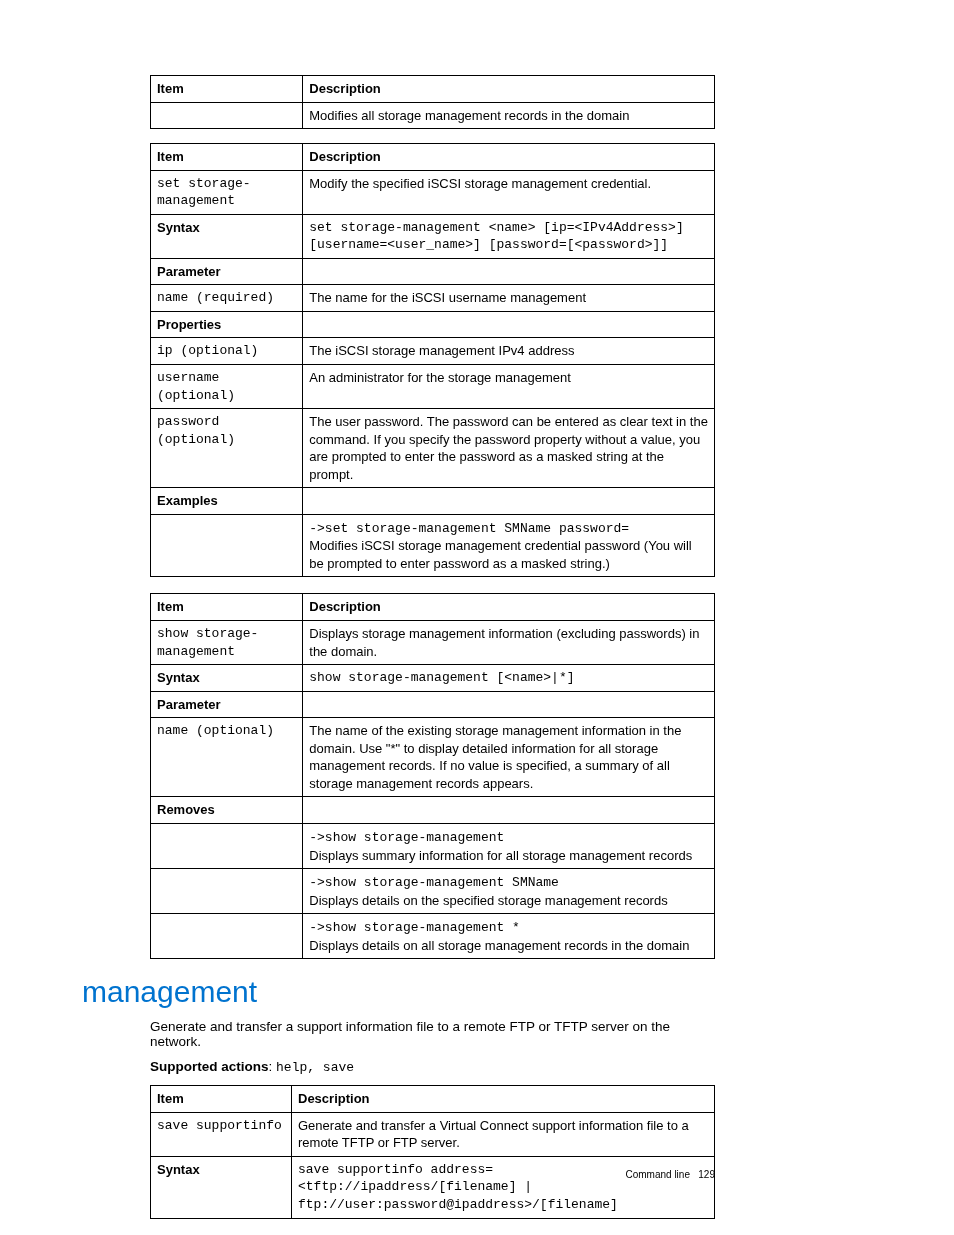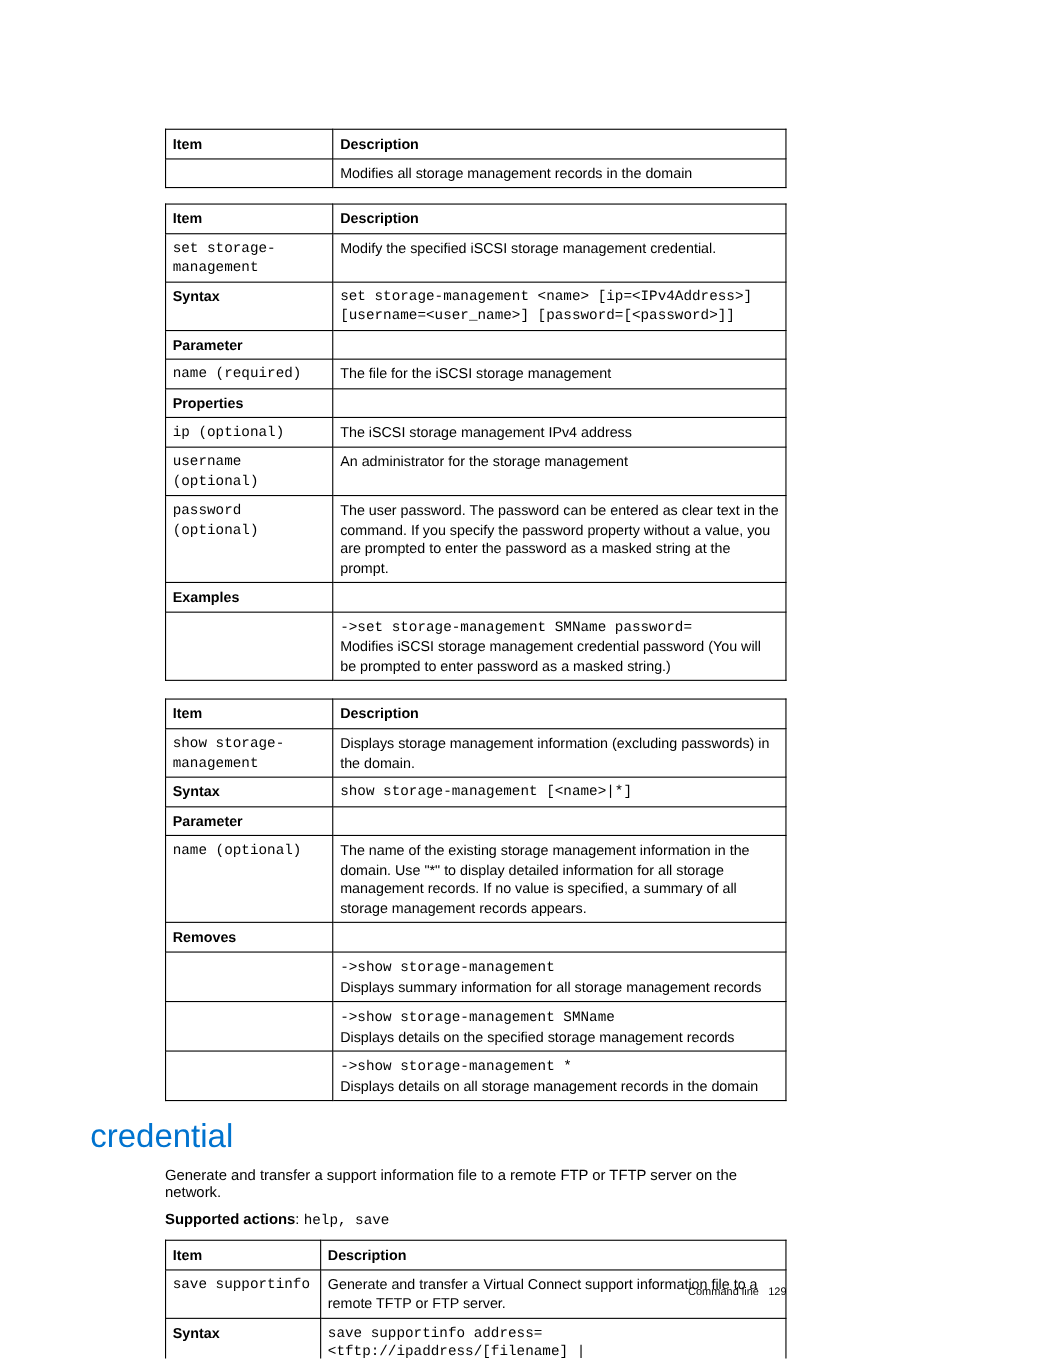--- a/index.html
+++ b/index.html
@@ -8,21 +8,21 @@
     font-family: Arial, Helvetica, sans-serif;
     font-size: 13px;
     color: #000;
     background: #fff;
   }
   .page {
     width: 810px;
     height: 1235px;
     position: relative;
     box-sizing: border-box;
-    padding: 117px 95px 60px 150px;
+    padding: 75px 95px 60px 150px;
   }
   table {
     border-collapse: collapse;
     width: 100%;
     margin-bottom: 16px;
   }
   table.tight { margin-bottom: 14px; }
   td, th {
     border: 1px solid #000;
     padding: 4px 6px;
@@ -85,21 +85,21 @@
     <tr>
       <td class="bold">Syntax</td>
       <td class="mono">set storage-management &lt;name&gt; [ip=&lt;IPv4Address&gt;] [username=&lt;user_name&gt;] [password=[&lt;password&gt;]]</td>
     </tr>
     <tr>
       <td class="bold">Parameter</td>
       <td></td>
     </tr>
     <tr>
       <td class="mono">name (required)</td>
-      <td>The file for the iSCSI storage management</td>
+      <td>The name for the iSCSI username management</td>
     </tr>
     <tr>
       <td class="bold">Properties</td>
       <td></td>
     </tr>
     <tr>
       <td class="mono">ip (optional)</td>
       <td>The iSCSI storage management IPv4 address</td>
     </tr>
     <tr>
@@ -167,21 +167,21 @@
     <tr>
       <td></td>
       <td>
         <span class="mono">-&gt;show storage-management *</span><br>
         <span>Displays details on all storage management records in the domain</span>
       </td>
     </tr>
   </tbody>
     </table>
 
-  <h2 class="section">credential</h2>
+  <h2 class="section">management</h2>
 
   <p class="body">Generate and transfer a support information file to a remote FTP or TFTP server on the network.</p>
 
   <p class="body">
     <span class="bold">Supported actions</span><span>: </span><span class="mono">help, save</span>
   </p>
 
   <table>
     <tbody>
         <tr>

